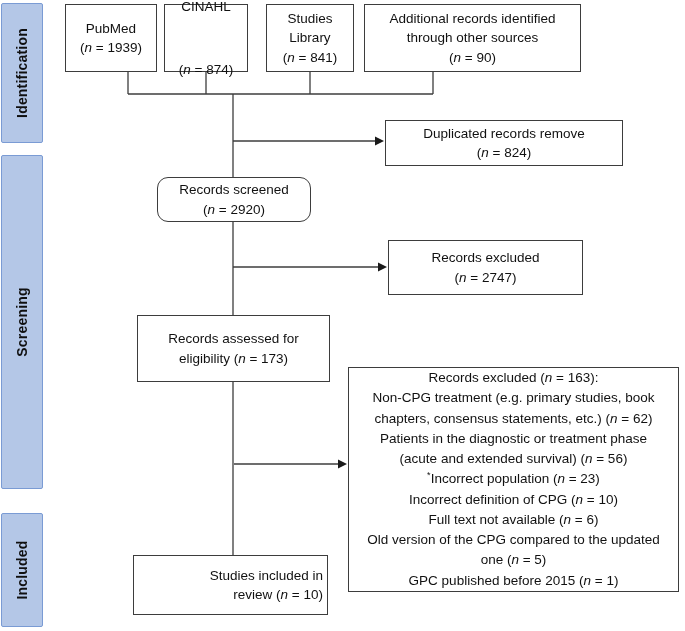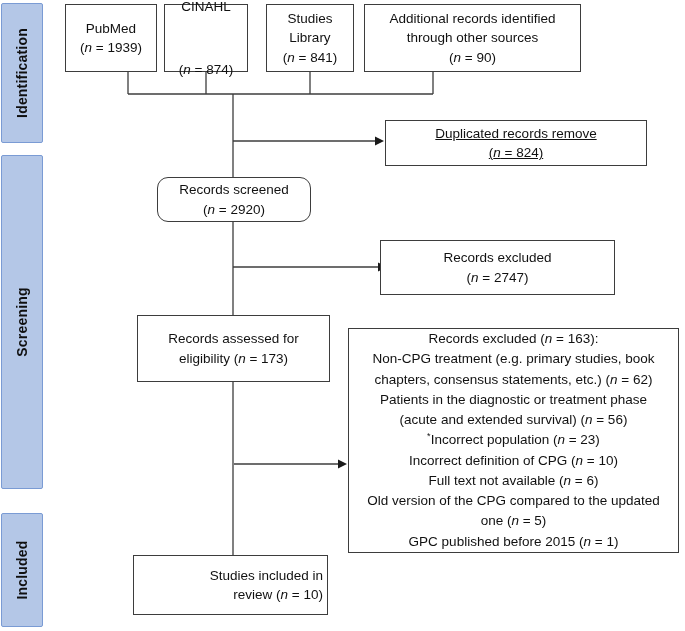--- a/index.html
+++ b/index.html
@@ -25,21 +25,21 @@
     font-size:14px;letter-spacing:.2px;color:#101010;
   }
   .fbox{
     position:absolute;background:#ffffff;border:1.2px solid var(--box-border);
     box-sizing:border-box;display:flex;flex-direction:column;align-items:center;
     justify-content:center;text-align:center;font-size:13.5px;line-height:1.44;
     padding:2px 4px;color:var(--text);
   }
   .fbox sup{font-size:9px;line-height:0;}
   .fbox i{font-style:italic;}
-  .reasons{line-height:1.5;padding:2px 18px;}
+  .reasons{line-height:1.5;padding:2px 18px;margin-top:39px;}
 </style>
 </head>
 <body>
 
 <div class="canvas">
 
   <svg class="connectors" viewBox="0 0 685 631" xmlns="http://www.w3.org/2000/svg">
     <path d="M128 72 V94 M206 72 V94 M310 72 V94 M433 72 V94" fill="none" stroke="#3d3d3d" stroke-width="1.3"></path>
     <path d="M128 94 H433" fill="none" stroke="#3d3d3d" stroke-width="1.3"></path>
     <path d="M233 94 V177 M233 222 V315 M233 382 V555" fill="none" stroke="#3d3d3d" stroke-width="1.3"></path>
@@ -73,25 +73,25 @@
       <div>Studies</div>
       <div>Library</div>
       <div>(<i>n</i> = 841)</div>
     </div>
   <div class="fbox" style="left:364px;top:4px;width:217px;height:68px;">
       <div>Additional records identified</div>
       <div>through other sources</div>
       <div>(<i>n</i> = 90)</div>
     </div>
 
-  <div class="fbox" style="left:385px;top:120px;width:262px;height:46px;text-decoration:underline;">
+  <div class="fbox" style="left:385px;top:120px;width:238px;height:46px;">
       <div>Duplicated records remove</div>
       <div>(<i>n</i> = 824)</div>
     </div>
-  <div class="fbox" style="left:380px;top:240px;width:235px;height:55px;">
+  <div class="fbox" style="left:388px;top:240px;width:195px;height:55px;">
       <div>Records excluded</div>
       <div>(<i>n</i> = 2747)</div>
     </div>
   <div class="fbox reasons" style="left:348px;top:328px;width:331px;height:225px;">
       <div>Records excluded (<i>n</i> = 163):</div>
       <div>Non-CPG treatment (e.g. primary studies, book</div>
       <div>chapters, consensus statements, etc.) (<i>n</i> = 62)</div>
       <div>Patients in the diagnostic or treatment phase</div>
       <div>(acute and extended survival) (<i>n</i> = 56)</div>
       <div><sup>*</sup>Incorrect population (<i>n</i> = 23)</div>

